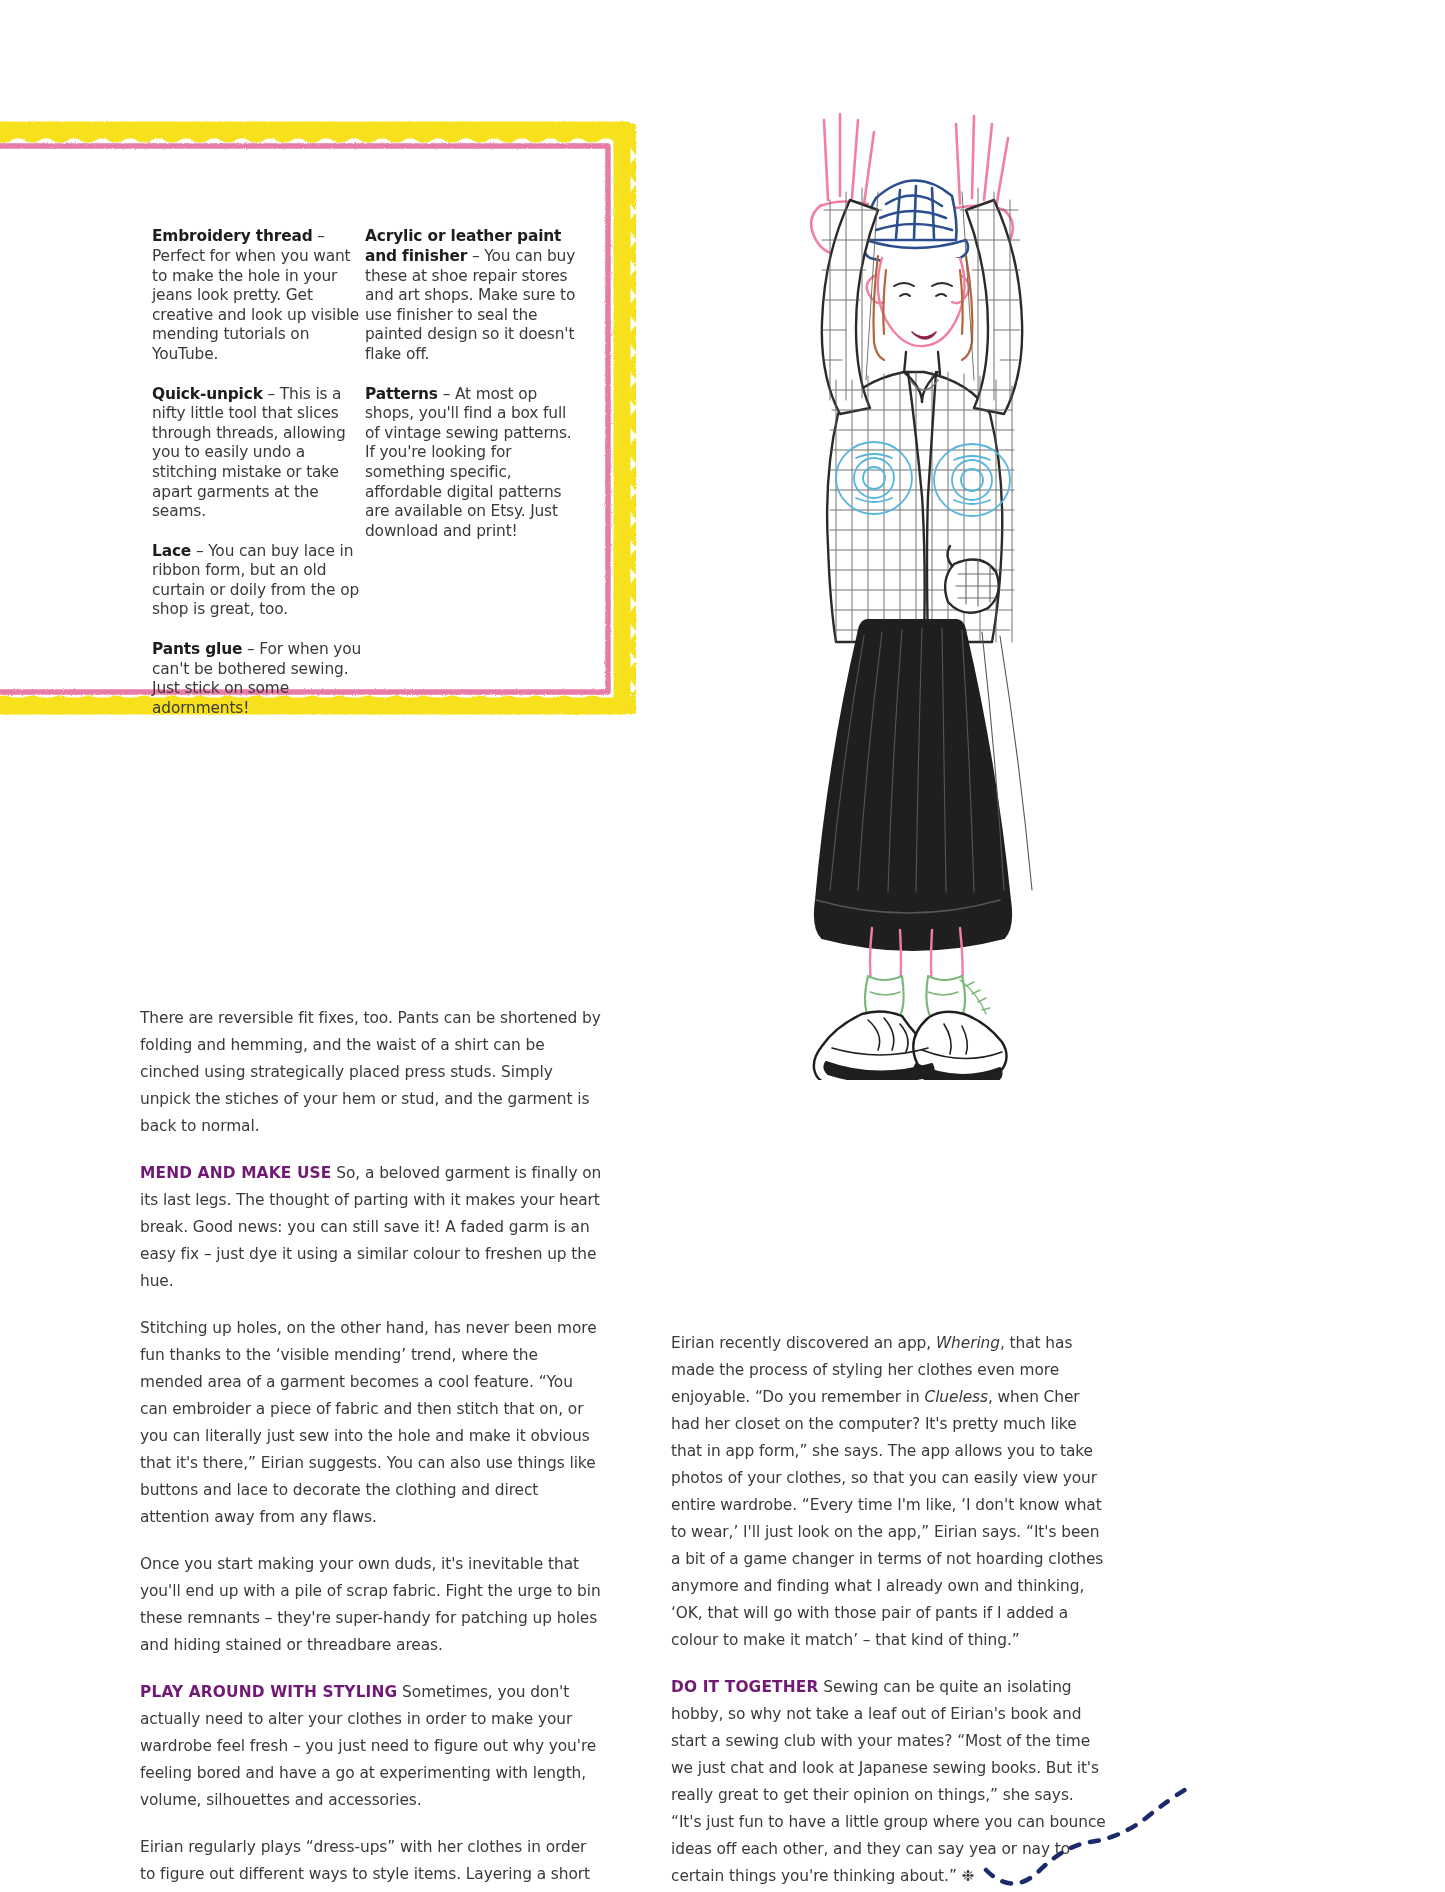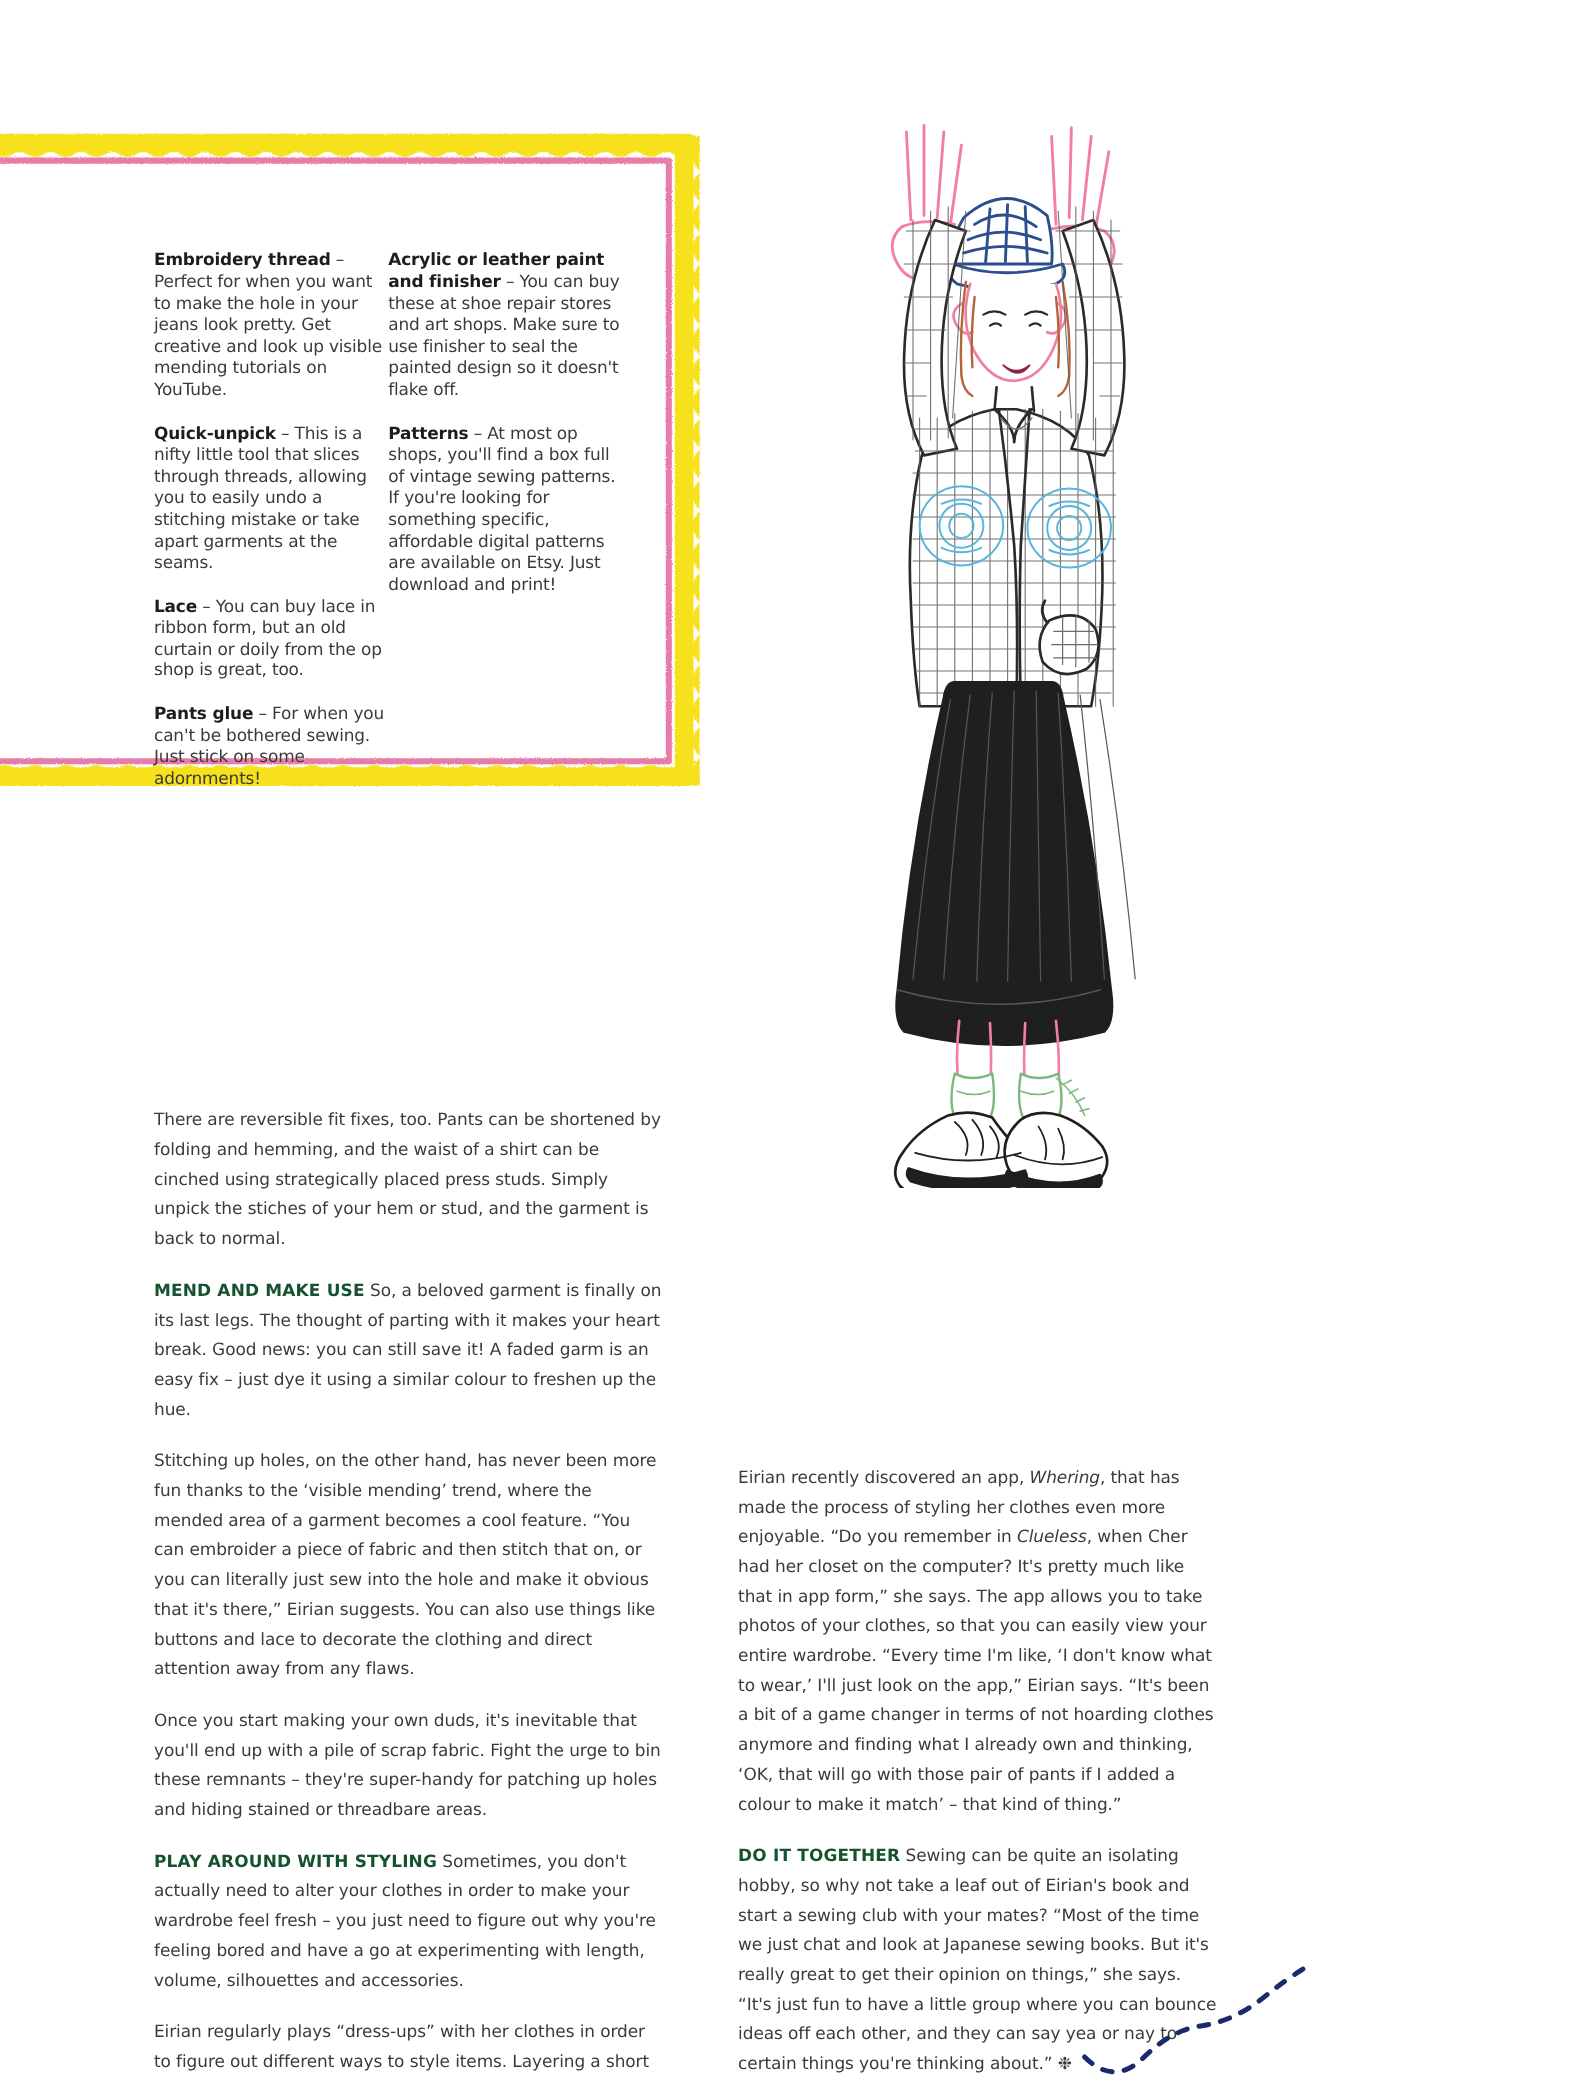--- a/index.html
+++ b/index.html
@@ -26,20 +26,21 @@
   }
   .frame-wrap svg { display: block; width: 100%; height: 100%; }
 
   
   .tips {
     position: absolute;
     left: 140px;
     top: 212px;
     width: 450px;
     display: flex;
+    justify-content: center;
   }
   .tips-col { width: 213px; }
   .tip {
     font-size: 15.4px;
     line-height: 19.6px;
     color: #3a3a3a;
     margin-bottom: 20px;
     letter-spacing: -0.01em;
   }
   .tip:last-child { margin-bottom: 0; }
@@ -59,21 +60,21 @@
     width: 437px;
   }
   .para {
     font-size: 15.4px;
     line-height: 27px;
     color: #3a3a3a;
     margin: 0 0 20px 0;
     letter-spacing: -0.005em;
   }
   .para:last-child { margin-bottom: 0; }
-  .para b { font-weight: 700; color: #14532d; letter-spacing: 0.01em; }
+  .para b { font-weight: 700; color: #701a75; letter-spacing: 0.01em; }
   .para i { font-style: italic; }
   .endmark { font-style: normal; }
 
   
   .illo {
     position: absolute;
     left: 660px;
     top: 80px;
     width: 420px;
     height: 1000px;

